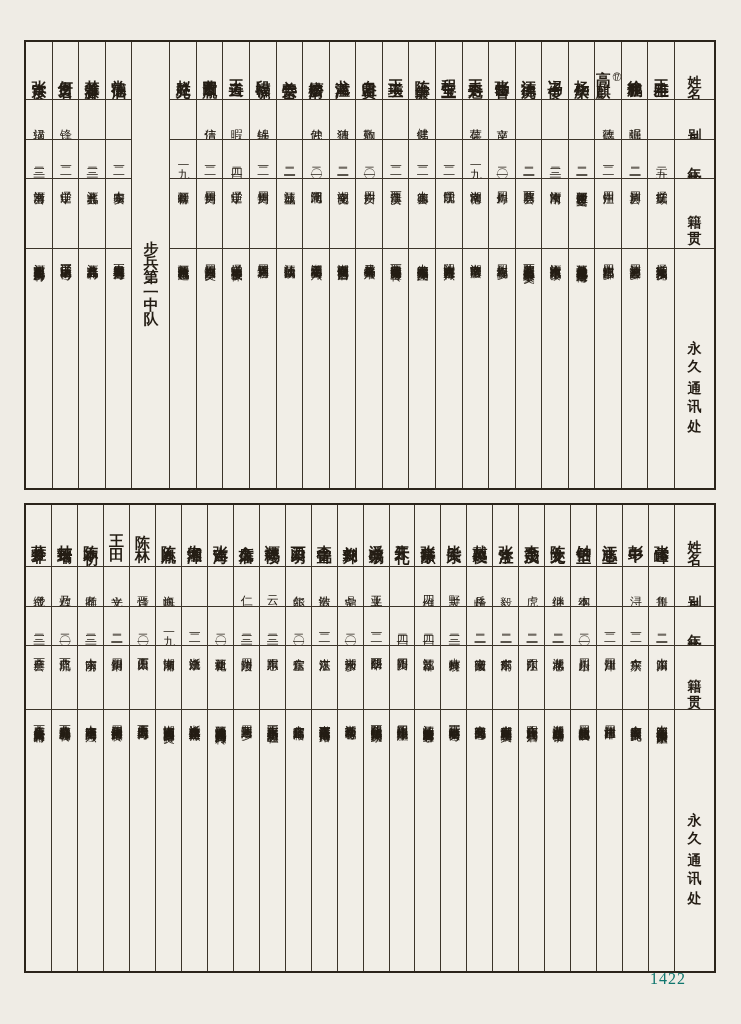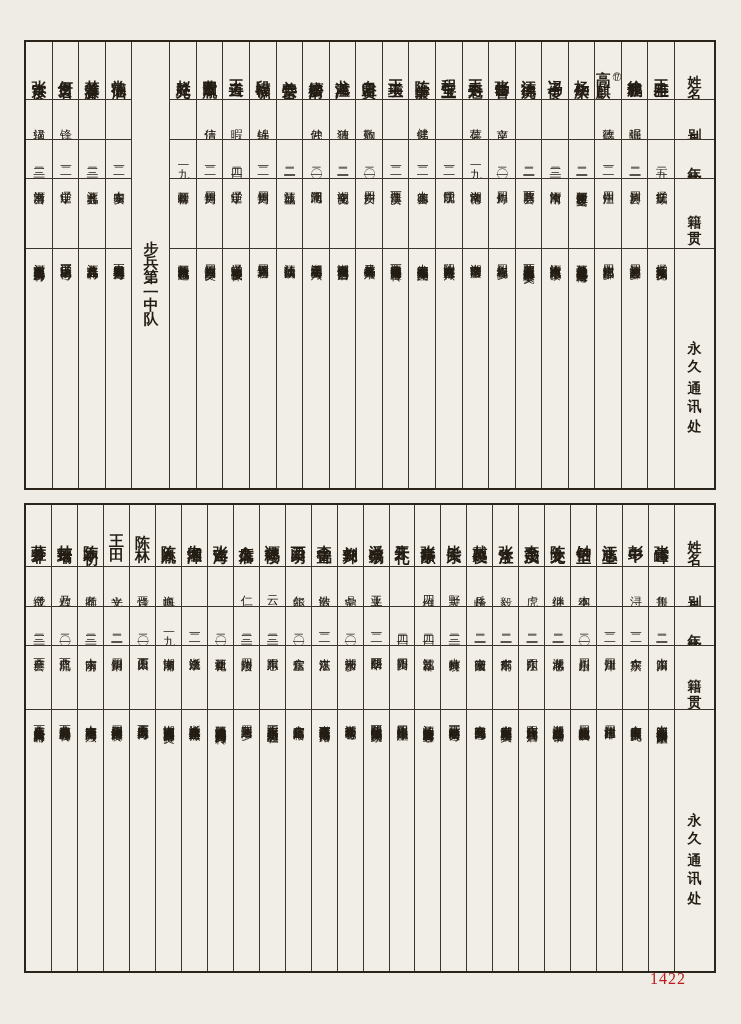--- a/index.html
+++ b/index.html
@@ -75,21 +75,21 @@
   }
   .section-col .cell > span {
     font-size: 15px; font-weight: 700;
     letter-spacing: 14px; padding-top: 12px;
   }
 
   .page-num {
     position: absolute;
     left: 650px; top: 970px;
     font-size: 16px; letter-spacing: 1px;
-    color: #b91c1c;
+    color: #0f766e;
   }
 </style>
 </head>
 <body>
 
 <div class="page">
   <div id="top-table" class="tbl">
       <div class="col header-col">
         <div class="cell r1 hcell h1">
           <span>姓名</span>

